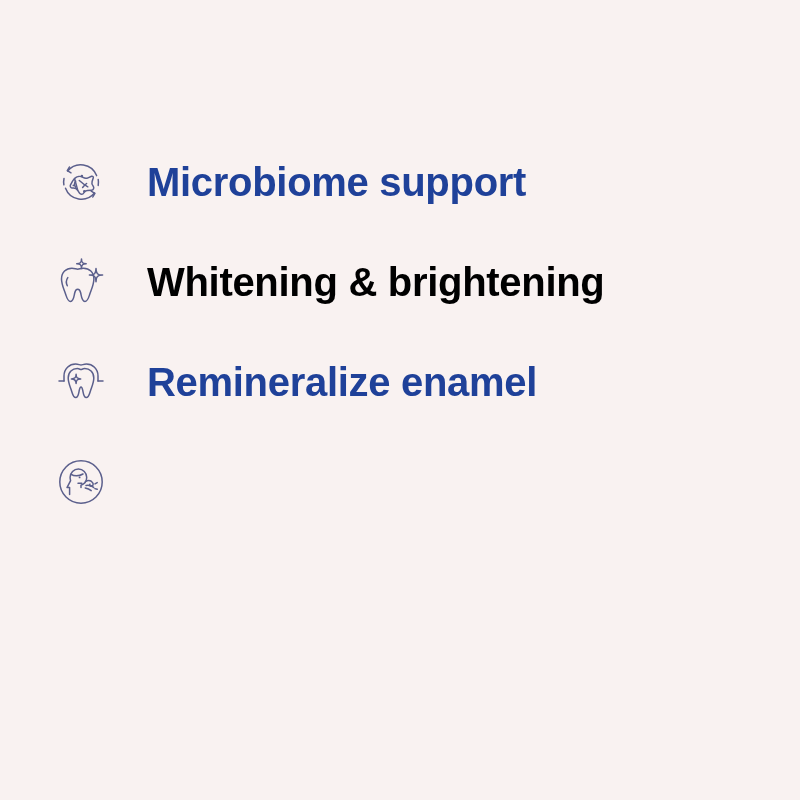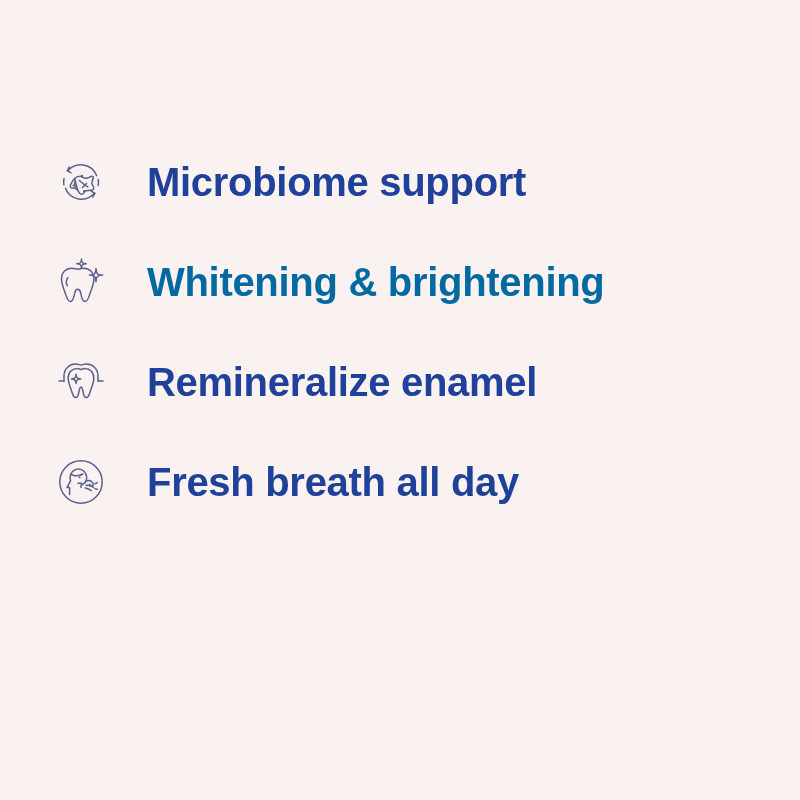--- a/index.html
+++ b/index.html
@@ -135,21 +135,21 @@
                    C44.6 21.1 43.0 22.7 43.0 27.7
                    C43.0 22.7 41.4 21.1 36.4 21.1
                    C41.4 21.1 43.0 19.5 43.0 14.5 Z"></path>
 
           <path d="M28.5 5.0 C28.5 8.6 29.6 9.8 33.2 9.8
                    C29.6 9.8 28.5 10.9 28.5 14.5
                    C28.5 10.9 27.3 9.8 23.7 9.8
                    C27.3 9.8 28.5 8.6 28.5 5.0 Z"></path>
         </svg>
       </span>
-      <span class="benefit-label" style="color: #0369a1;">Whitening &amp; brightening</span>
+      <span class="benefit-label" style="color: #000000;">Whitening &amp; brightening</span>
     </div>
 
     <div class="benefit-row">
       <span class="benefit-icon">
         <svg viewBox="0 0 56 56" fill="none" stroke="#5B5F8C" stroke-width="1.5" stroke-linecap="round" stroke-linejoin="round">
 
           <path d="M6.0 27.0 L11.0 27.0"></path>
           <path d="M50.0 27.0 L45.0 27.0"></path>
           <path d="M11.0 27.0 L11.0 22.0
                    C11.0 14.6 16.5 10.0 22.6 10.0
@@ -201,17 +201,16 @@
 
           <path d="M32.4 27.5 C35.0 26.2 38.1 26.6 39.6 28.6
                    C40.8 30.3 40.0 32.3 38.2 32.3
                    C36.9 32.3 36.2 31.2 36.9 30.2"></path>
           <path d="M33.0 31.4 C35.8 31.0 38.8 31.7 40.6 33.4"></path>
           <path d="M32.2 34.0 C34.5 34.4 36.6 35.3 38.2 36.6"></path>
           <path d="M42.0 29.9 L44.2 28.6"></path>
           <path d="M41.9 34.6 L44.2 35.3"></path>
         </svg>
       </span>
-      <span class="benefit-label" style="color: rgb(31, 65, 153);">Fresh breath all day</span>
     </div>
 
   </div>
 </div>
 
 </body></html>

